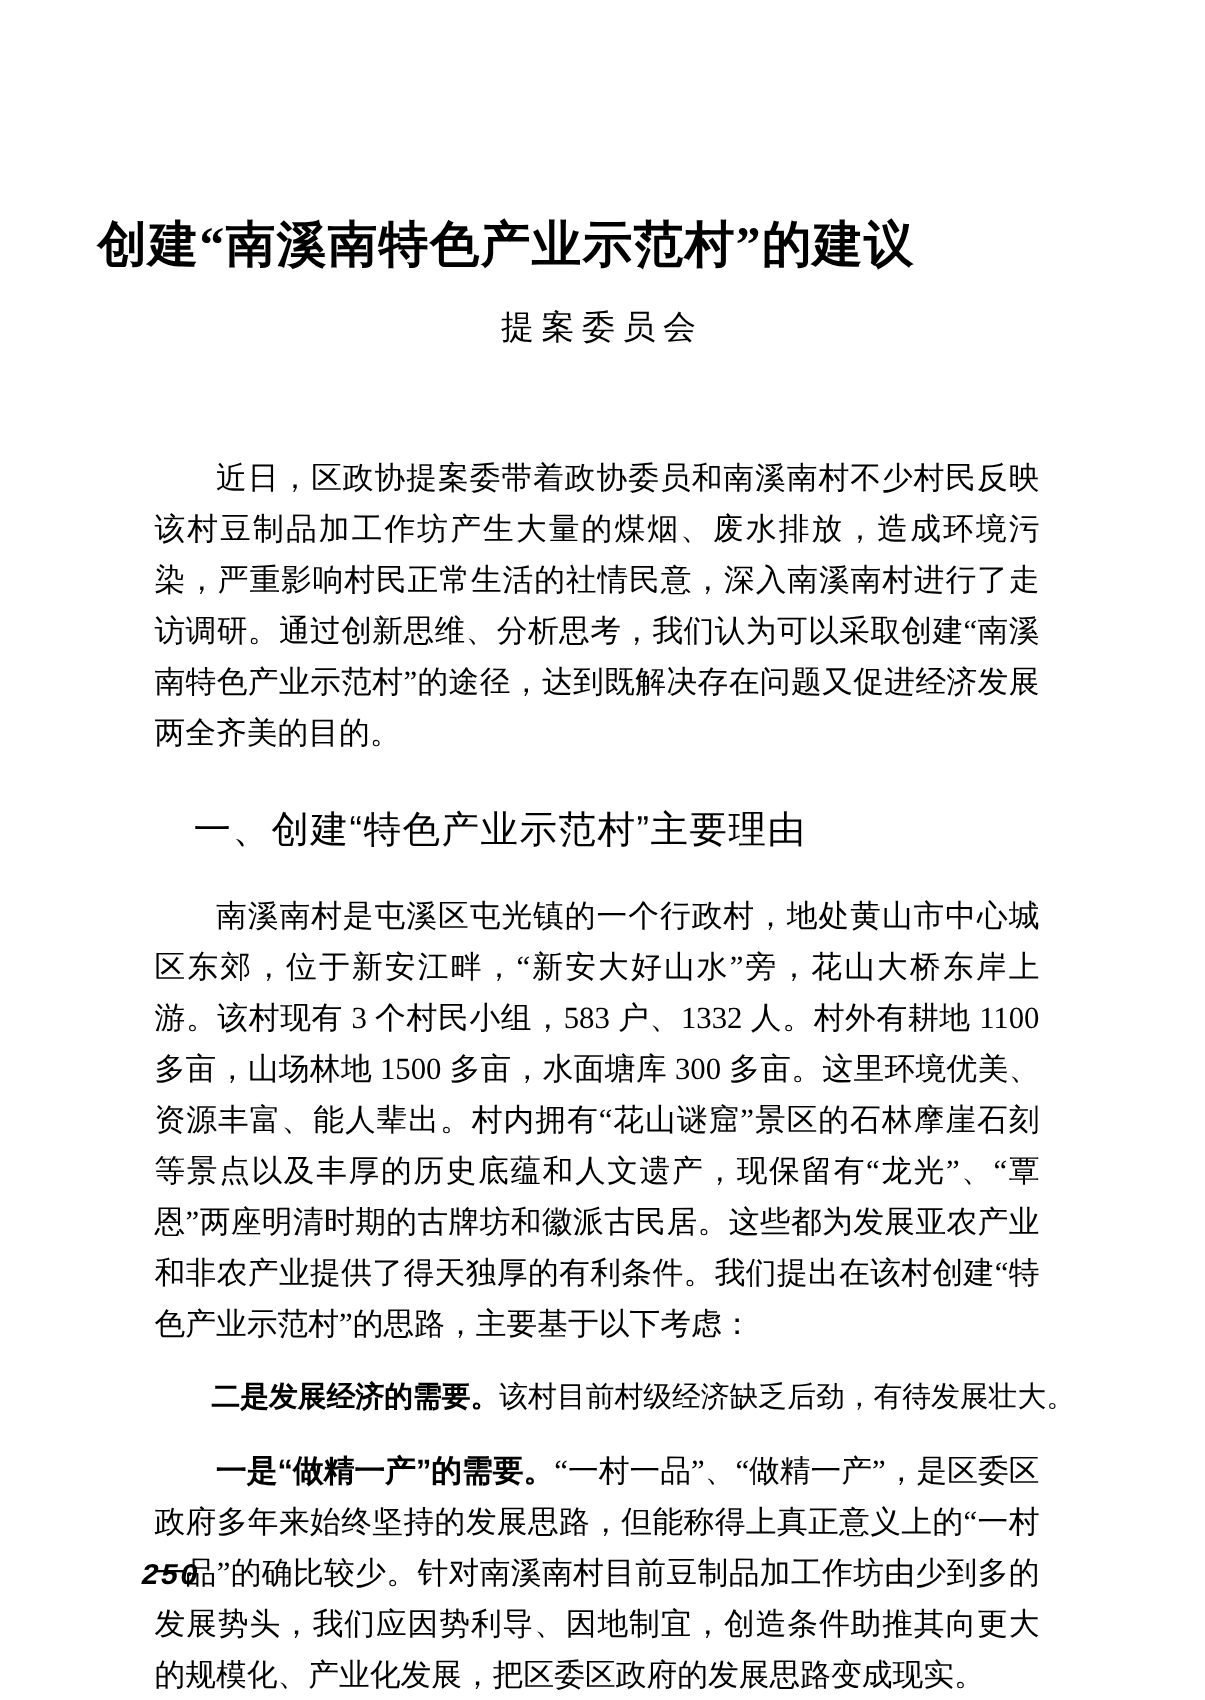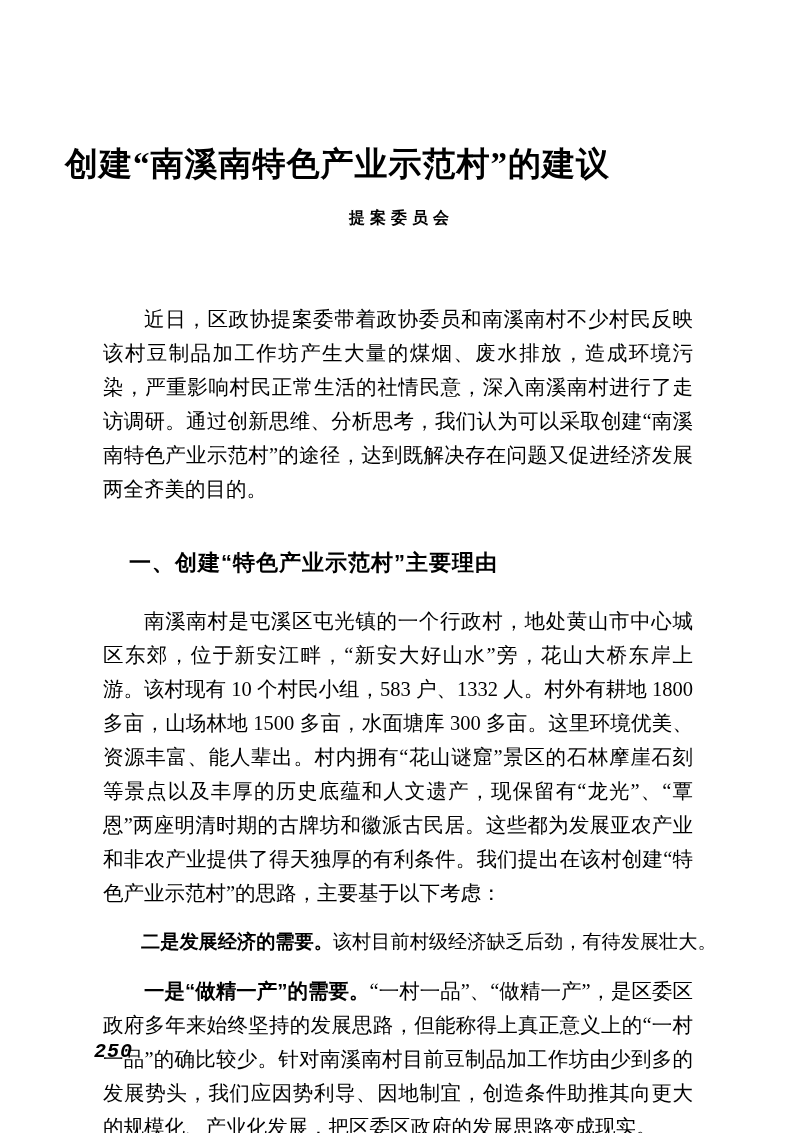--- a/index.html
+++ b/index.html
@@ -23,44 +23,44 @@
     font-weight: 700;
     line-height: 40px;
     letter-spacing: 1px;
   }
   .subtitle {
     position: absolute;
     top: 203px;
     left: 0;
     width: 803px;
     text-align: center;
-    font-size: 16px;
+    font-size: 22px;
     line-height: 30px;
     letter-spacing: 5px;
-    font-weight: 700;
+    font-weight: 400;
   }
   .body-block {
     position: absolute;
     top: 287px;
     left: 88px;
     width: 620px;
     font-size: 20.5px;
     line-height: 34px;
     text-align: justify;
   }
   .para {
     margin: 15px;
     text-indent: 41px;
   }
   .section-heading {
-    margin: 40px 0 24px 0;
+    margin: 30px 0 24px 0;
     text-indent: 41px;
     font-family: "Liberation Sans", sans-serif;
-    font-weight: 700;
-    font-size: 22px;
+    font-weight: 400;
+    font-size: 25px;
     letter-spacing: 1px;
     white-space: nowrap;
   }
   .lead-bold {
     font-family: "Liberation Sans", sans-serif;
     font-weight: 700;
   }
   .para-single {
     font-size: 19.2px;
     text-indent: 38px;
@@ -86,21 +86,21 @@
   <h1 class="title">创建“南溪南特色产业示范村”的建议</h1>
 
   <div class="subtitle">提案委员会</div>
 
   <div class="body-block">
 
     <p class="para">近日，区政协提案委带着政协委员和南溪南村不少村民反映该村豆制品加工作坊产生大量的煤烟、废水排放，造成环境污染，严重影响村民正常生活的社情民意，深入南溪南村进行了走访调研。通过创新思维、分析思考，我们认为可以采取创建“南溪南特色产业示范村”的途径，达到既解决存在问题又促进经济发展两全齐美的目的。</p>
 
     <h2 class="section-heading">一、创建“特色产业示范村”主要理由</h2>
 
-    <p class="para">南溪南村是屯溪区屯光镇的一个行政村，地处黄山市中心城区东郊，位于新安江畔，“新安大好山水”旁，花山大桥东岸上游。该村现有 10 个村民小组，583 户、1332 人。村外有耕地 1800 多亩，山场林地 1500 多亩，水面塘库 300 多亩。这里环境优美、资源丰富、能人辈出。村内拥有“花山谜窟”景区的石林摩崖石刻等景点以及丰厚的历史底蕴和人文遗产，现保留有“龙光”、“覃恩”两座明清时期的古牌坊和徽派古民居。这些都为发展亚农产业和非农产业提供了得天独厚的有利条件。我们提出在该村创建“特色产业示范村”的思路，主要基于以下考虑：</p>
+    <p class="para">南溪南村是屯溪区屯光镇的一个行政村，地处黄山市中心城区东郊，位于新安江畔，“新安大好山水”旁，花山大桥东岸上游。该村现有 3 个村民小组，583 户、1332 人。村外有耕地 1100 多亩，山场林地 1500 多亩，水面塘库 300 多亩。这里环境优美、资源丰富、能人辈出。村内拥有“花山谜窟”景区的石林摩崖石刻等景点以及丰厚的历史底蕴和人文遗产，现保留有“龙光”、“覃恩”两座明清时期的古牌坊和徽派古民居。这些都为发展亚农产业和非农产业提供了得天独厚的有利条件。我们提出在该村创建“特色产业示范村”的思路，主要基于以下考虑：</p>
 
     <p class="para para-single"><span class="lead-bold">二是发展经济的需要。</span><span>该村目前村级经济缺乏后劲，有待发展壮大。</span></p>
 
     <p class="para"><span class="lead-bold">一是“做精一产”的需要。</span><span>“一村一品”、“做精一产”，是区委区政府多年来始终坚持的发展思路，但能称得上真正意义上的“一村一品”的确比较少。针对南溪南村目前豆制品加工作坊由少到多的发展势头，我们应因势利导、因地制宜，创造条件助推其向更大的规模化、产业化发展，把区委区政府的发展思路变成现实。</span></p>
 
   </div>
 
   <div class="page-number">250</div>
 
 </div>

